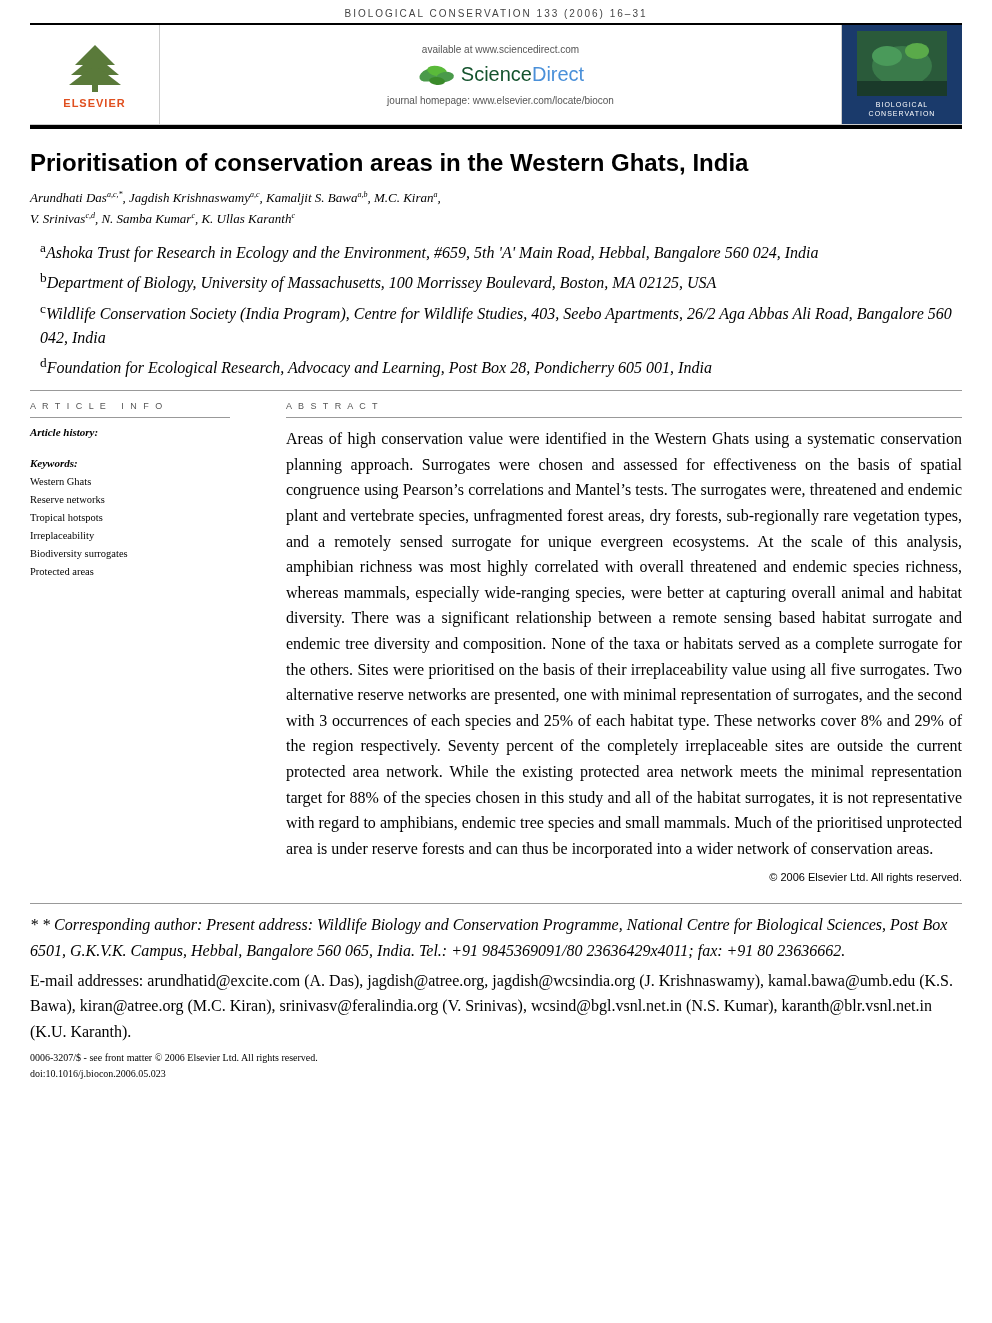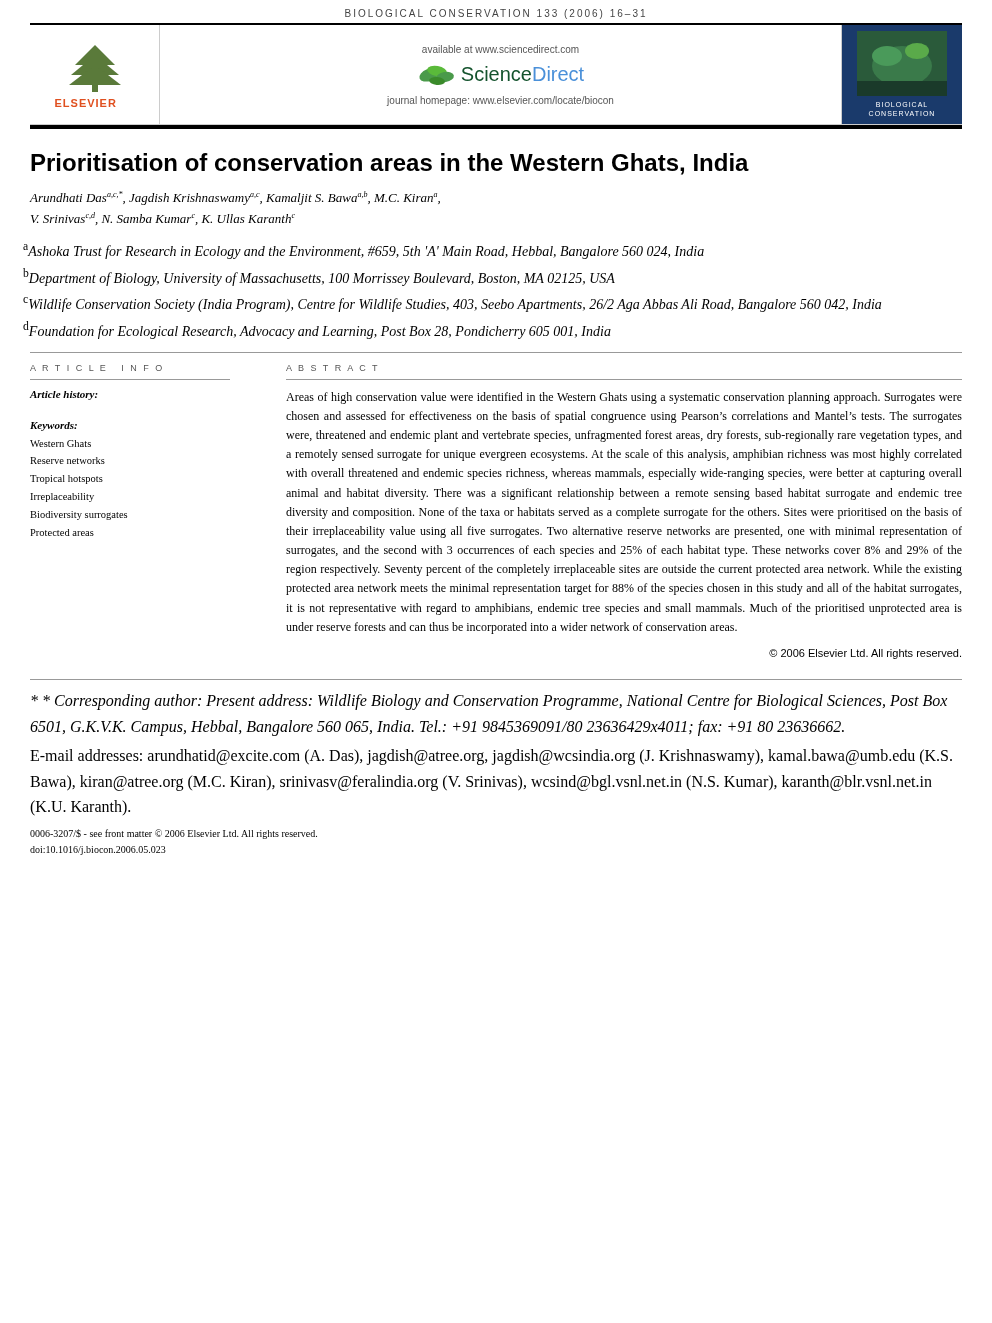--- a/index.html
+++ b/index.html
@@ -35,21 +35,21 @@
       border-right: 1px solid #ccc;
       display: flex;
       align-items: center;
       justify-content: center;
       padding: 6px;
     }
 
     .elsevier-logo {
       display: flex;
       flex-direction: column;
-      align-items: flex-start;
+      align-items: center;
       font-size: 9px;
     }
 
     .elsevier-tree {
       width: 80px;
       height: 55px;
     }
 
     .elsevier-text {
       font-family: Arial, sans-serif;
@@ -146,22 +146,22 @@
     }
 
     .authors {
       font-size: 13px;
       margin: 8px 30px;
       font-style: italic;
       line-height: 1.6;
     }
 
     .affiliations {
-      font-size: 14px;
-      margin: 8px 23px;
+      font-size: 16px;
+      margin: 8px 40px;
       line-height: 1.5;
     }
 
     .affiliation-line {
       margin-bottom: 3px;
     }
 
     .divider-thin {
       height: 1px;
       background: #999;
@@ -221,21 +221,21 @@
       font-weight: bold;
       margin-bottom: 4px;
     }
 
     .keyword-item {
       font-size: 10.5px;
       line-height: 1.7;
     }
 
     .abstract-text {
-      font-size: 12px;
+      font-size: 16px;
       line-height: 1.6;
       text-align: justify;
     }
 
     .copyright-line {
       font-size: 11px;
       text-align: right;
       margin-top: 10px;
       font-family: Arial, sans-serif;
     }

